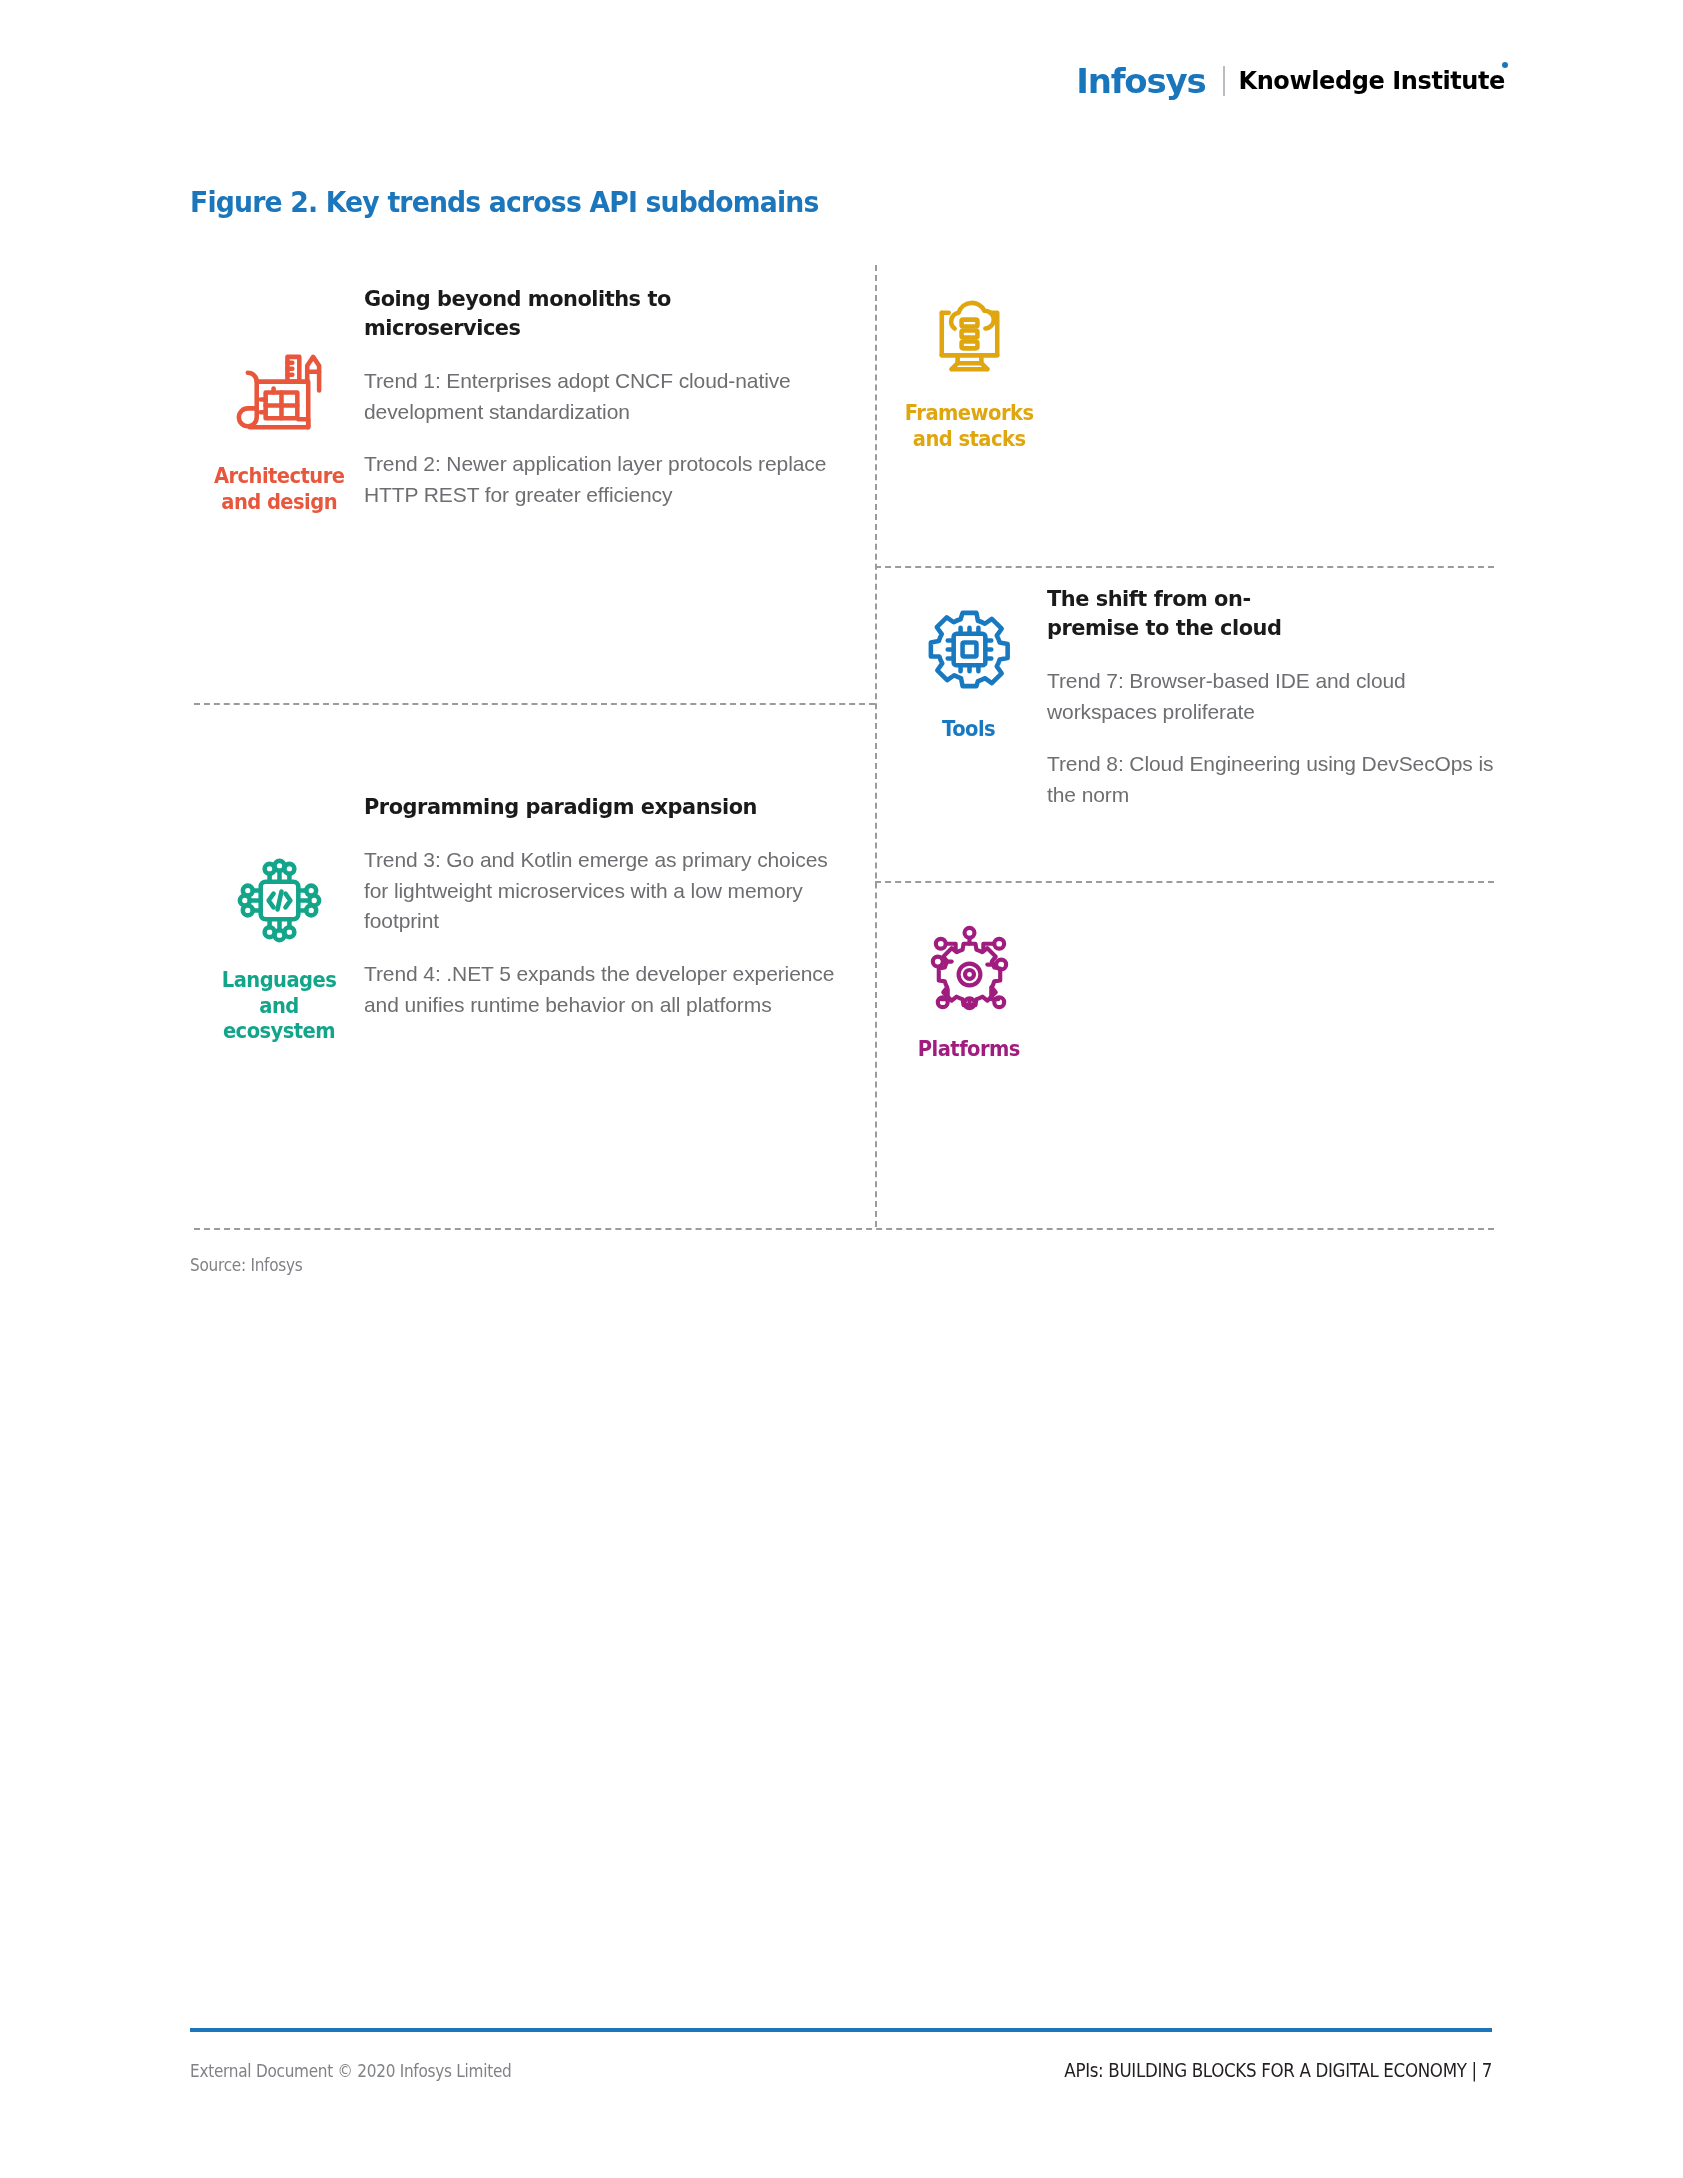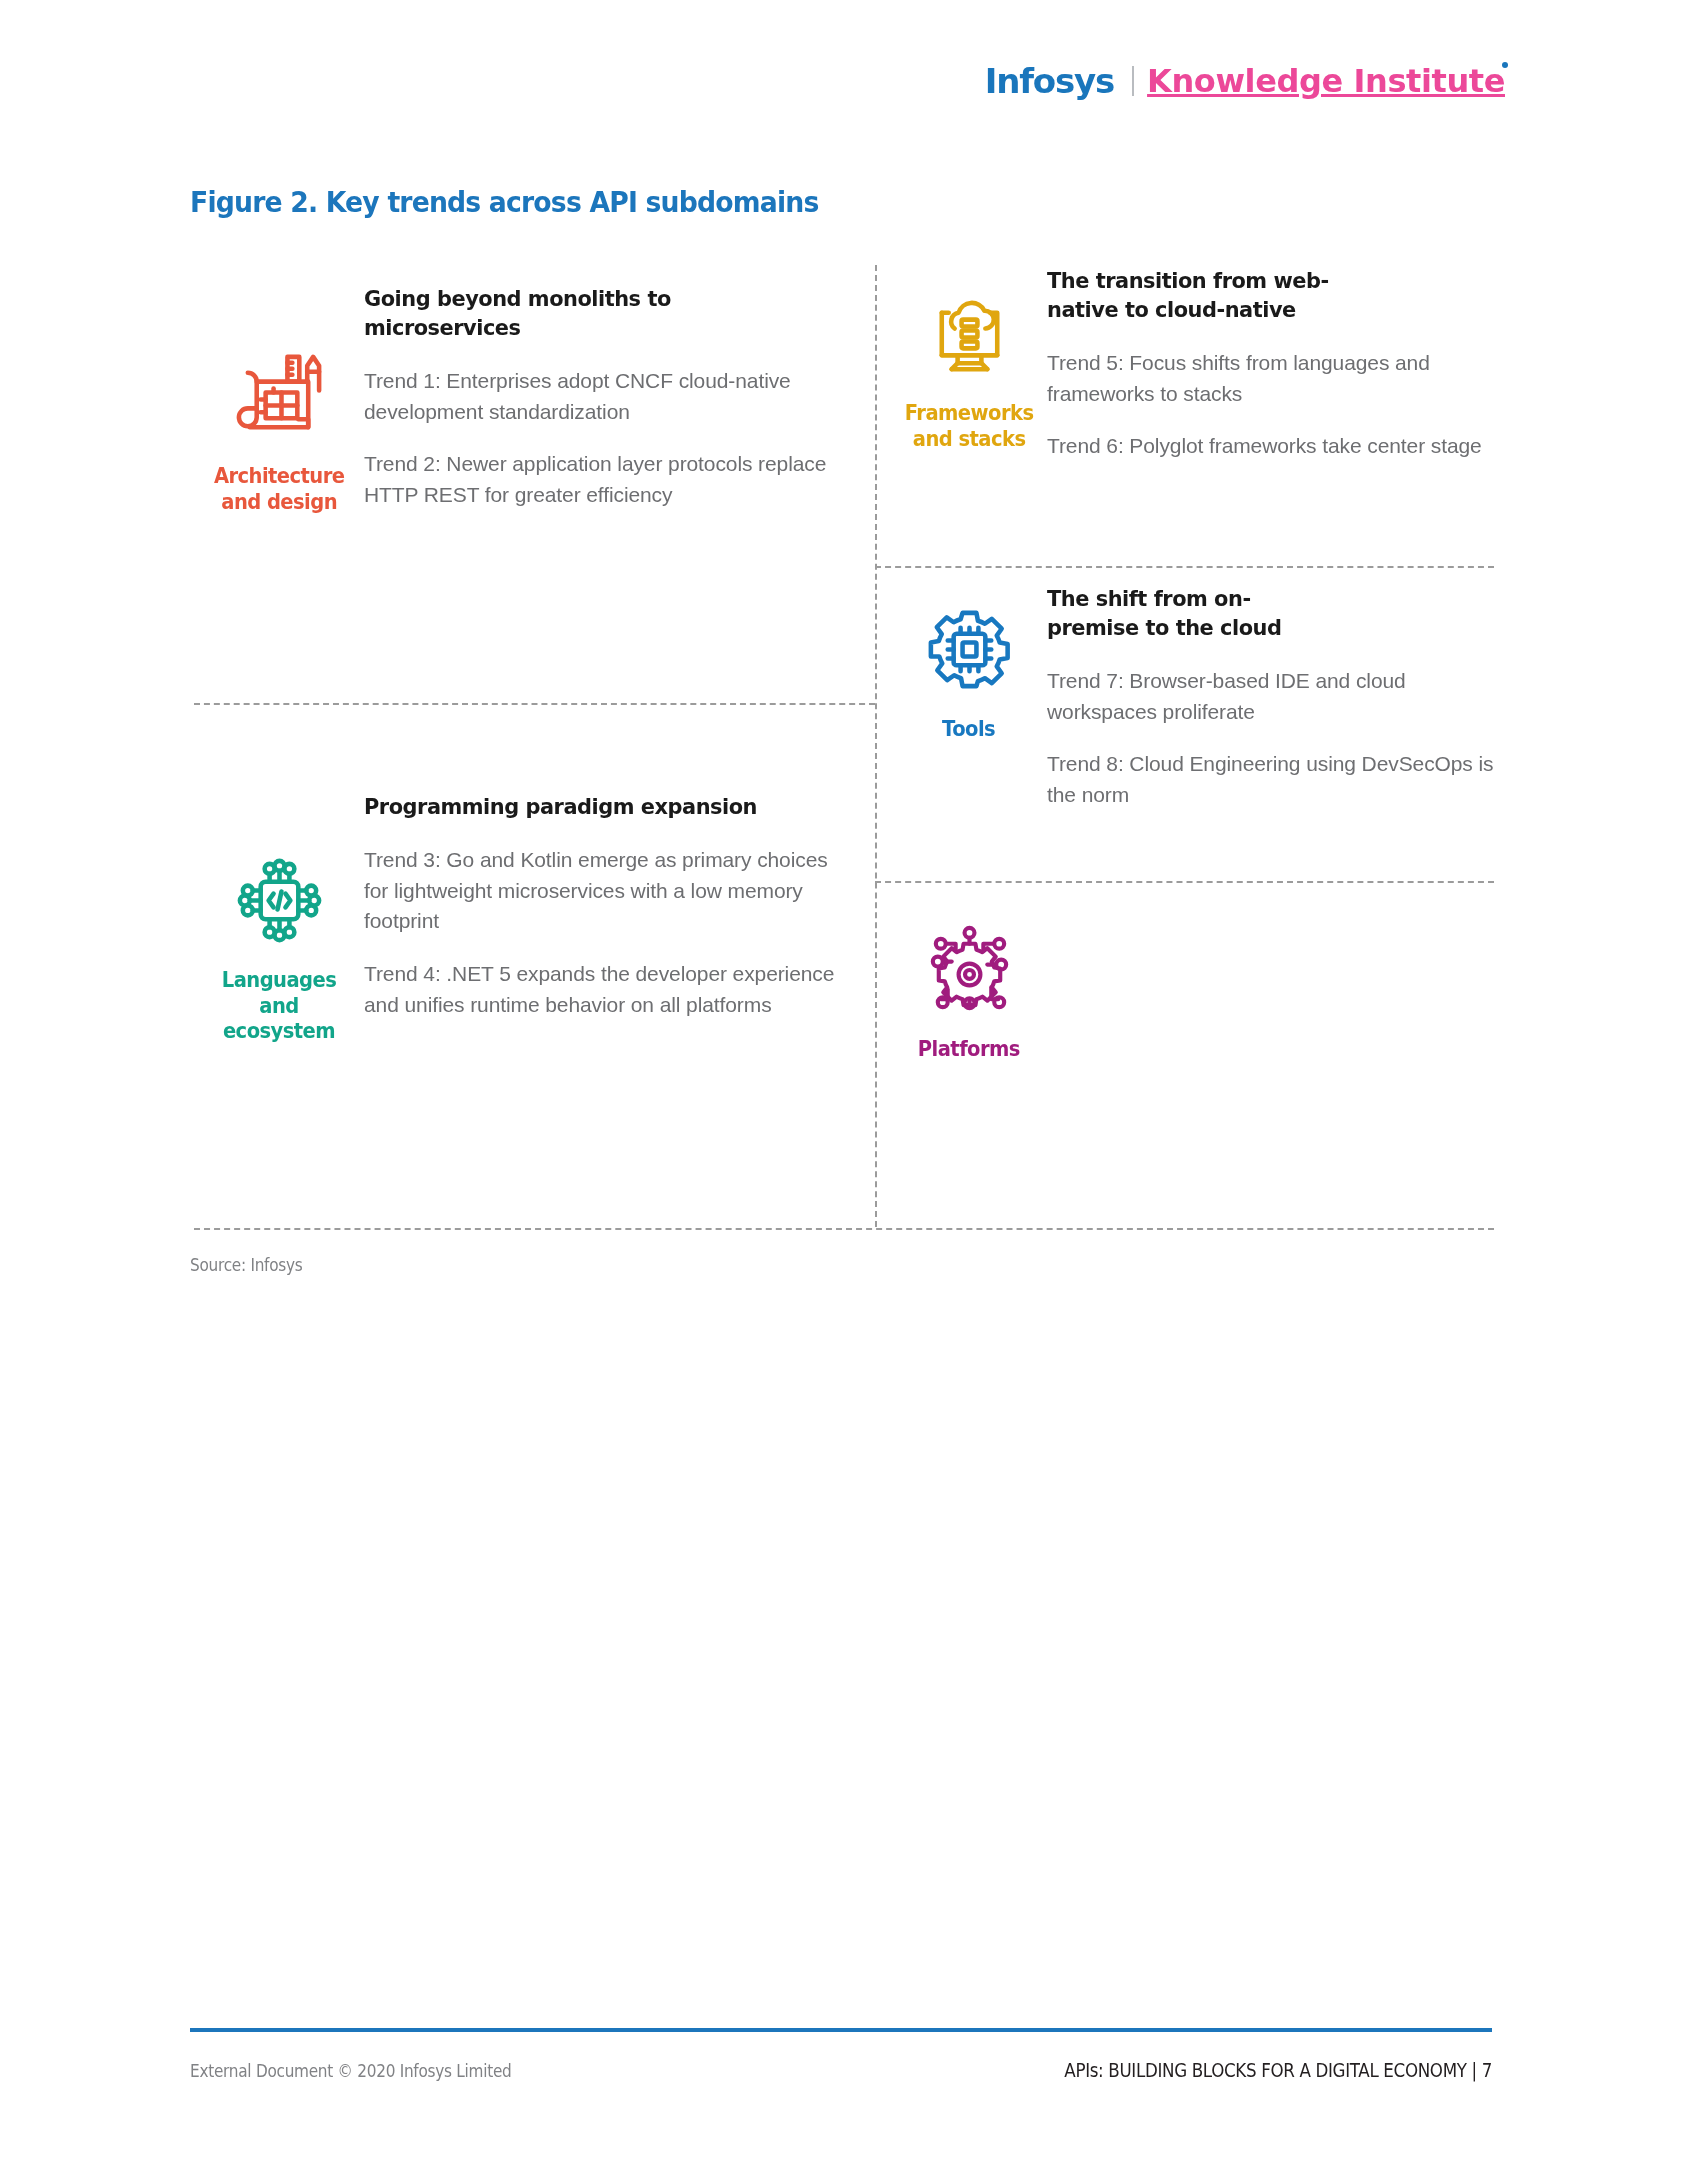--- a/index.html
+++ b/index.html
@@ -44,26 +44,25 @@
     background: #1a76bc;
   }
   .brand-rule {
     width: 2px;
     height: 30px;
     background: #b9bcc0;
     margin: 0 13px 0 14px;
   }
   .brand-ki {
     font-family: "DejaVu Sans", sans-serif;
-    font-size: 32px;
+    font-size: 24px;
     font-weight: 700;
-    color: #ec4899;
+    color: #000000;
     letter-spacing: -0.4px;
     line-height: 1;
-    text-decoration: underline;
   }
 
   
   .fig-title {
     position: absolute;
     left: 190px;
     top: 185px;
     font-family: "DejaVu Sans", sans-serif;
     font-size: 29px;
     font-weight: 700;
@@ -328,25 +327,20 @@
           <rect x="44" y="38" width="16" height="7" rx="1.5"></rect>
           <rect x="44" y="49" width="16" height="7" rx="1.5"></rect>
           <rect x="44" y="60" width="16" height="7" rx="1.5"></rect>
         </svg>
       </div>
       <div class="quad-label c-frameworks">
         <span>Frameworks</span><br>
         <span>and stacks</span>
       </div>
     </div>
-    <div class="quad-text-col" style="width:366px; margin-top:-14px;">
-      <p class="quad-head" style="max-width:327px;">The transition from web-native to cloud-native</p>
-      <p class="trend">Trend 5: Focus shifts from languages and frameworks to stacks</p>
-      <p class="trend">Trend 6: Polyglot frameworks take center stage</p>
-    </div>
   </div>
 
   <div class="quad" style="left:891px; top:596px; width:614px;">
     <div class="quad-icon-col" style="width:156px; flex:0 0 156px;">
       <div class="icon-box">
         <svg width="103" height="103" viewBox="0 0 104 104" fill="none" stroke="#1878c0" stroke-width="4.6" stroke-linecap="round" stroke-linejoin="round">
 
           <path d="M45 15 h14 l1.5 8 a30 30 0 0 1 7 3 l7 -5 l10 10 l-5 7 a30 30 0 0 1 3 7 l8 1.5 v14 l-8 1.5
                    a30 30 0 0 1 -3 7 l5 7 l-10 10 l-7 -5 a30 30 0 0 1 -7 3 L59 89 H45 l-1.5 -8
                    a30 30 0 0 1 -7 -3 l-7 5 l-10 -10 l5 -7 a30 30 0 0 1 -3 -7 L13 59 V45 l8 -1.5

